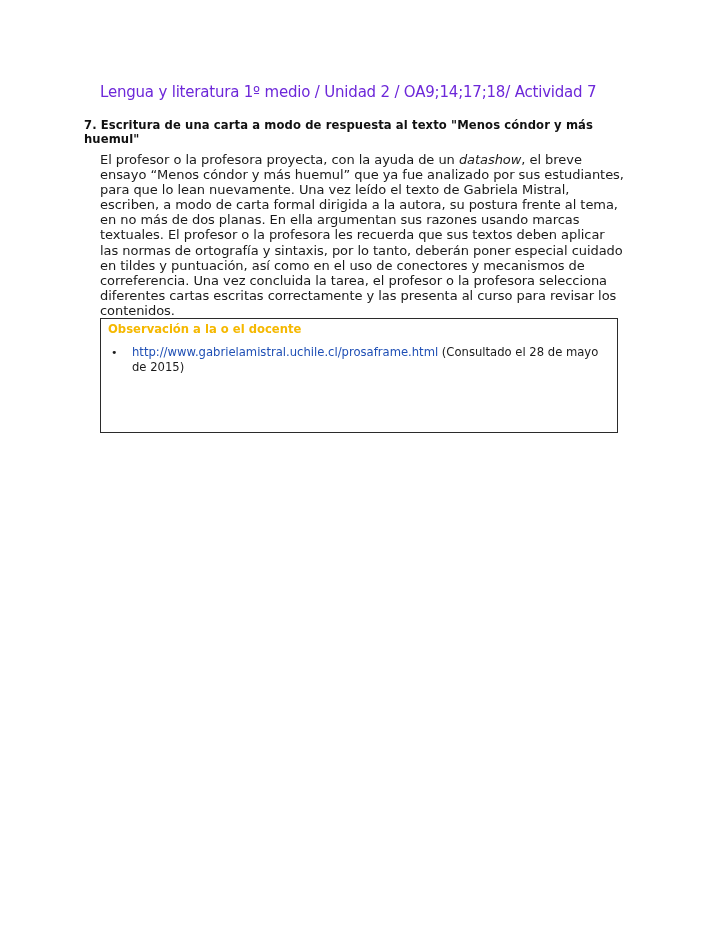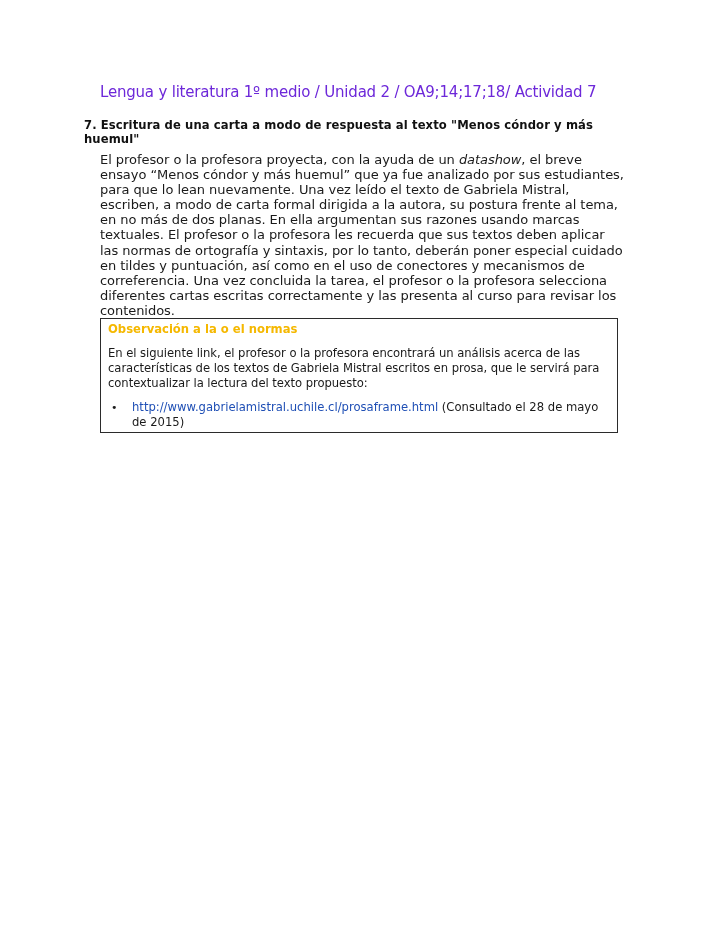--- a/index.html
+++ b/index.html
@@ -100,21 +100,20 @@
 </head>
 <body>
 
 <div class="page-header">Lengua y literatura 1º medio / Unidad 2 / OA9;14;17;18/ Actividad 7</div>
 
 <div class="activity-title">7. Escritura de una carta a modo de respuesta al texto "Menos cóndor y más huemul"</div>
 
 <p class="activity-body"><span>El profesor o la profesora proyecta, con la ayuda de un </span><em>datashow</em><span>, el breve ensayo “Menos cóndor y más huemul” que ya fue analizado por sus estudiantes, para que lo lean nuevamente. Una vez leído el texto de Gabriela Mistral, escriben, a modo de carta formal dirigida a la autora, su postura frente al tema, en no más de dos planas. En ella argumentan sus razones usando marcas textuales. El profesor o la profesora les recuerda que sus textos deben aplicar las normas de ortografía y sintaxis, por lo tanto, deberán poner especial cuidado en tildes y puntuación, así como en el uso de conectores y mecanismos de correferencia. Una vez concluida la tarea, el profesor o la profesora selecciona diferentes cartas escritas correctamente y las presenta al curso para revisar los contenidos.</span></p>
 
 <div class="observation-box">
-  <div class="observation-title">Observación a la o el normas</div>
-  <p class="observation-text">En el siguiente link, el profesor o la profesora encontrará un análisis acerca de las características de los textos de Gabriela Mistral escritos en prosa, que le servirá para contextualizar la lectura del texto propuesto:</p>
+  <div class="observation-title">Observación a la o el docente</div>
   <ul class="obs-list">
     <li>
       <span class="bullet">•</span>
       <a class="link">http://www.gabrielamistral.uchile.cl/prosaframe.html</a><span> (Consultado el 28 de mayo de 2015)</span>
     </li>
   </ul>
 </div>
 
 </body></html>

